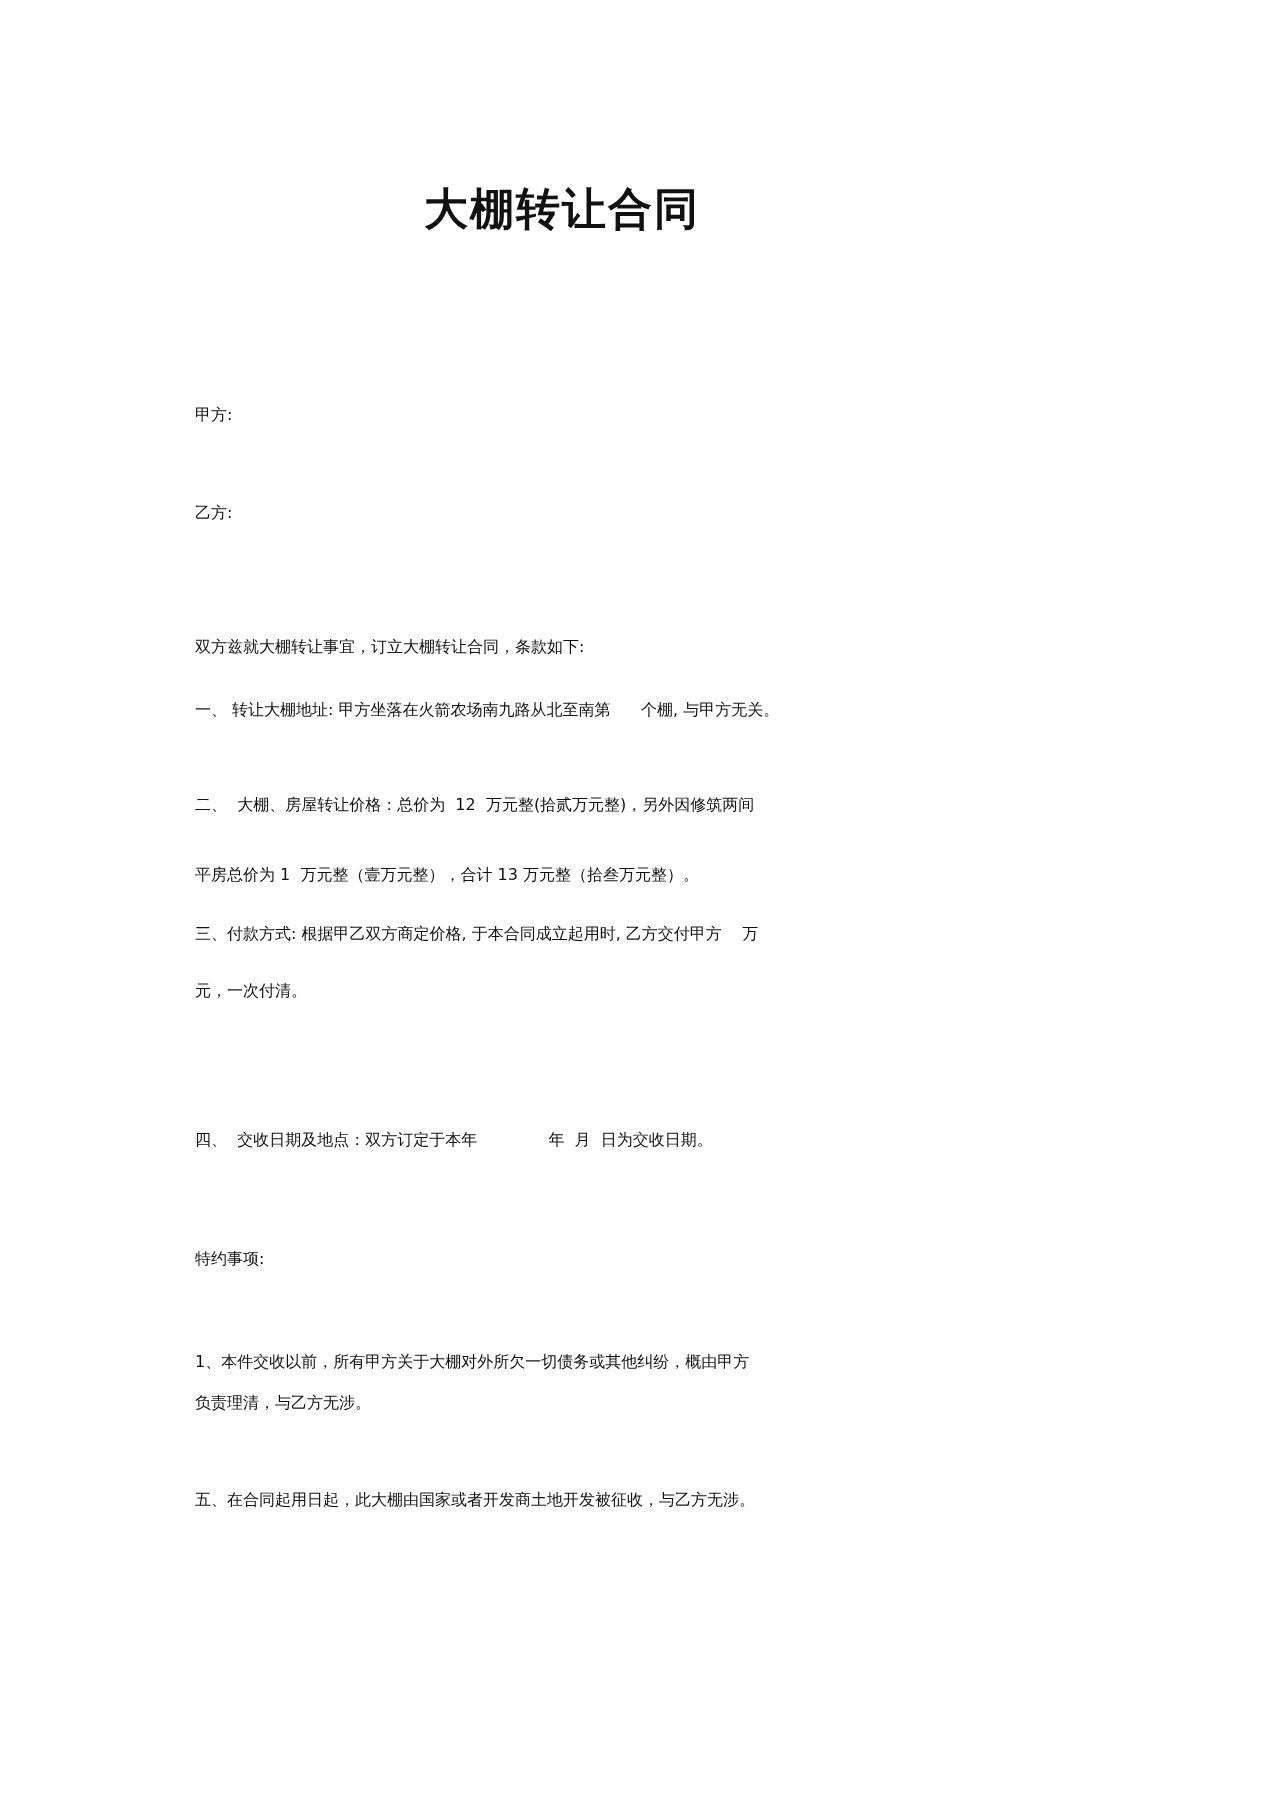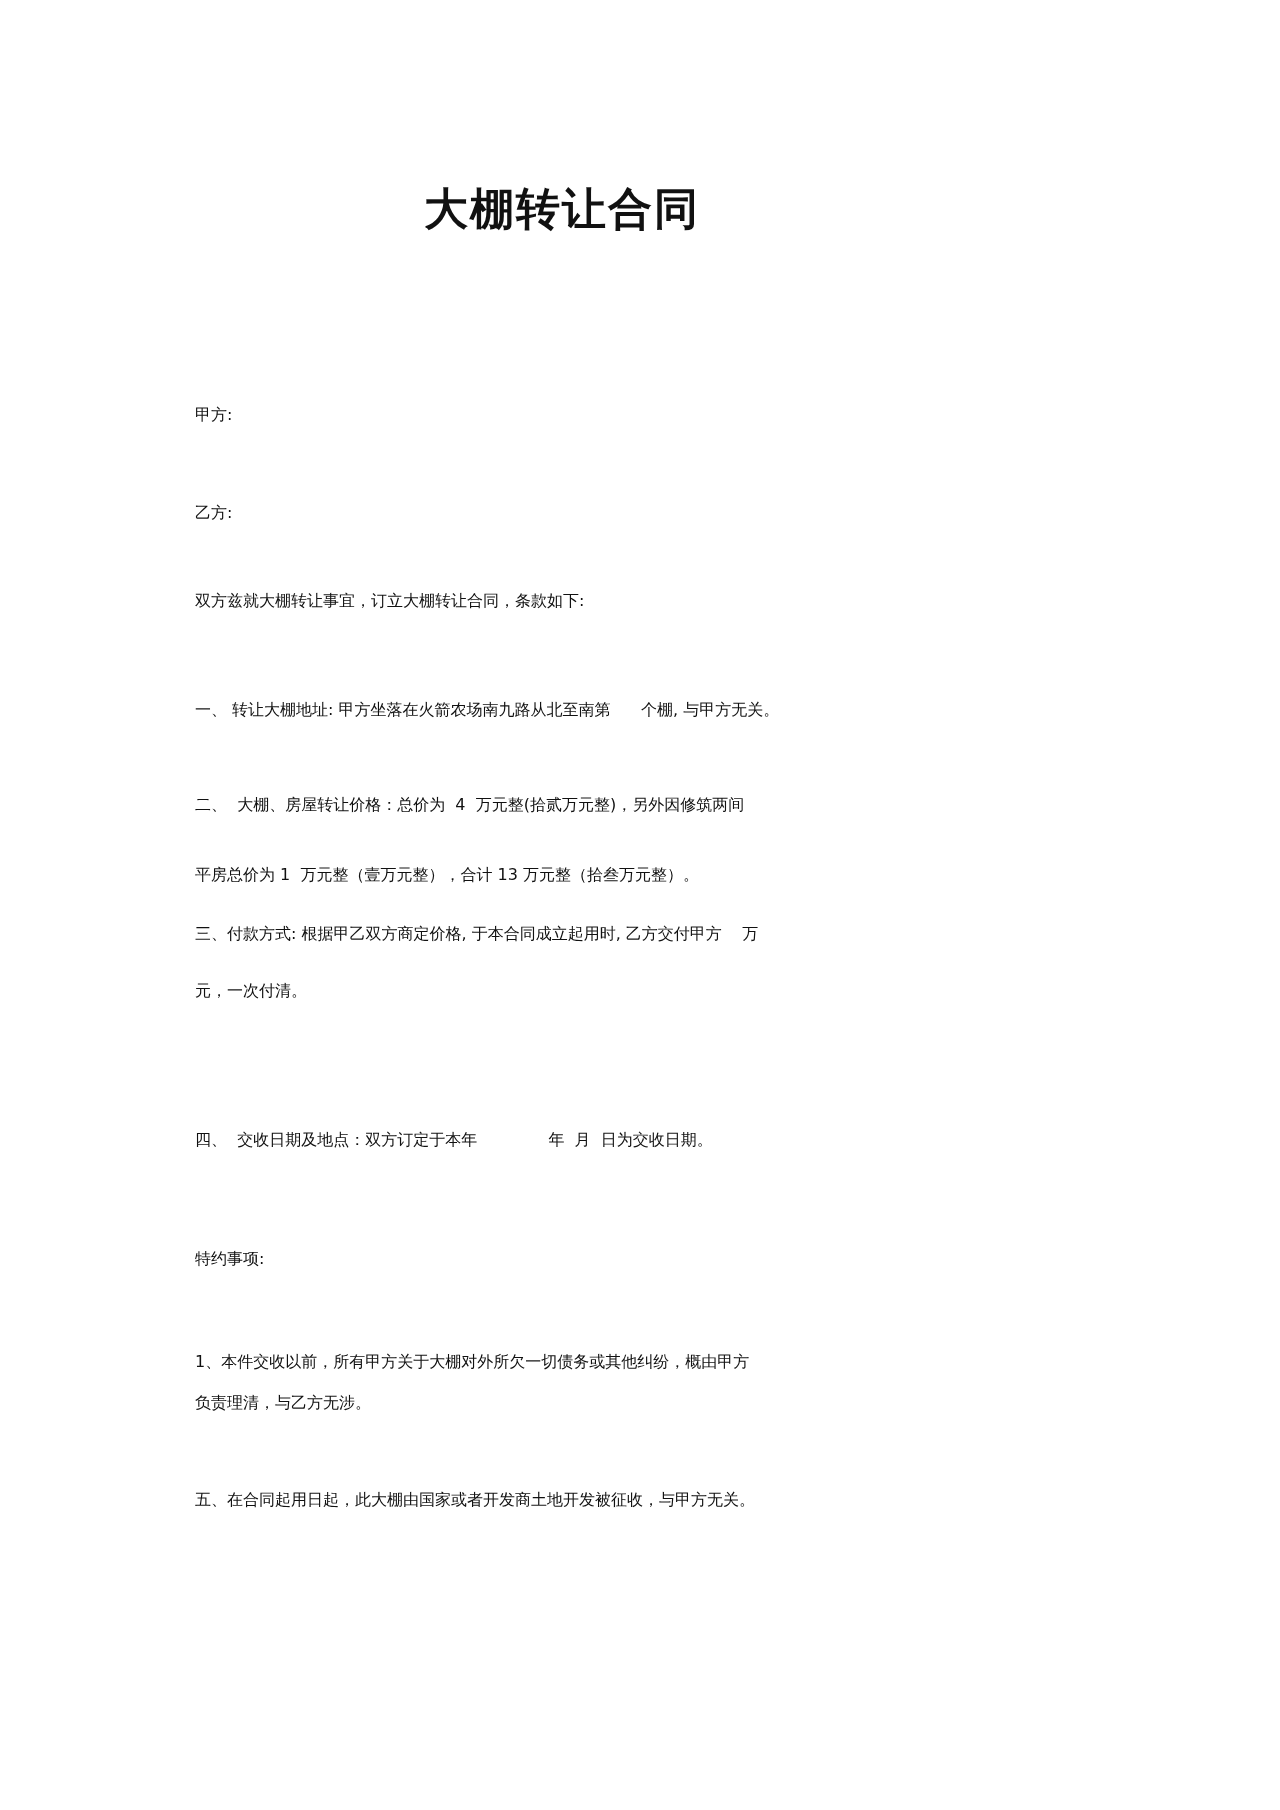--- a/index.html
+++ b/index.html
@@ -9,23 +9,23 @@
            font-size: 44px; font-weight: bold; letter-spacing: 2px; }
   .line { position: absolute; left: 195px; font-size: 16px; white-space: pre; }
 </style>
 </head>
 <body>
 
 <div class="title">大棚转让合同</div>
 
 <div class="line" style="top:405px">甲方:</div>
 <div class="line" style="top:503px">乙方:</div>
-<div class="line" style="top:591px">双方兹就大棚转让事宜，订立大棚转让合同，条款如下:</div>
+<div class="line" style="top:637px">双方兹就大棚转让事宜，订立大棚转让合同，条款如下:</div>
 <div class="line" style="top:700px">一、 转让大棚地址: 甲方坐落在火箭农场南九路从北至南第      个棚, 与甲方无关。</div>
-<div class="line" style="top:795px">二、  大棚、房屋转让价格：总价为  4  万元整(拾贰万元整)，另外因修筑两间</div>
+<div class="line" style="top:795px">二、  大棚、房屋转让价格：总价为  12  万元整(拾贰万元整)，另外因修筑两间</div>
 <div class="line" style="top:865px">平房总价为 1  万元整（壹万元整），合计 13 万元整（拾叁万元整）。</div>
 <div class="line" style="top:924px">三、付款方式: 根据甲乙双方商定价格, 于本合同成立起用时, 乙方交付甲方    万</div>
 <div class="line" style="top:981px">元，一次付清。</div>
 <div class="line" style="top:1130px">四、  交收日期及地点：双方订定于本年              年  月  日为交收日期。</div>
 <div class="line" style="top:1249px">特约事项:</div>
 <div class="line" style="top:1352px">1、本件交收以前，所有甲方关于大棚对外所欠一切债务或其他纠纷，概由甲方</div>
 <div class="line" style="top:1393px">负责理清，与乙方无涉。</div>
-<div class="line" style="top:1490px">五、在合同起用日起，此大棚由国家或者开发商土地开发被征收，与甲方无关。</div>
+<div class="line" style="top:1490px">五、在合同起用日起，此大棚由国家或者开发商土地开发被征收，与乙方无涉。</div>
 
 </body></html>

